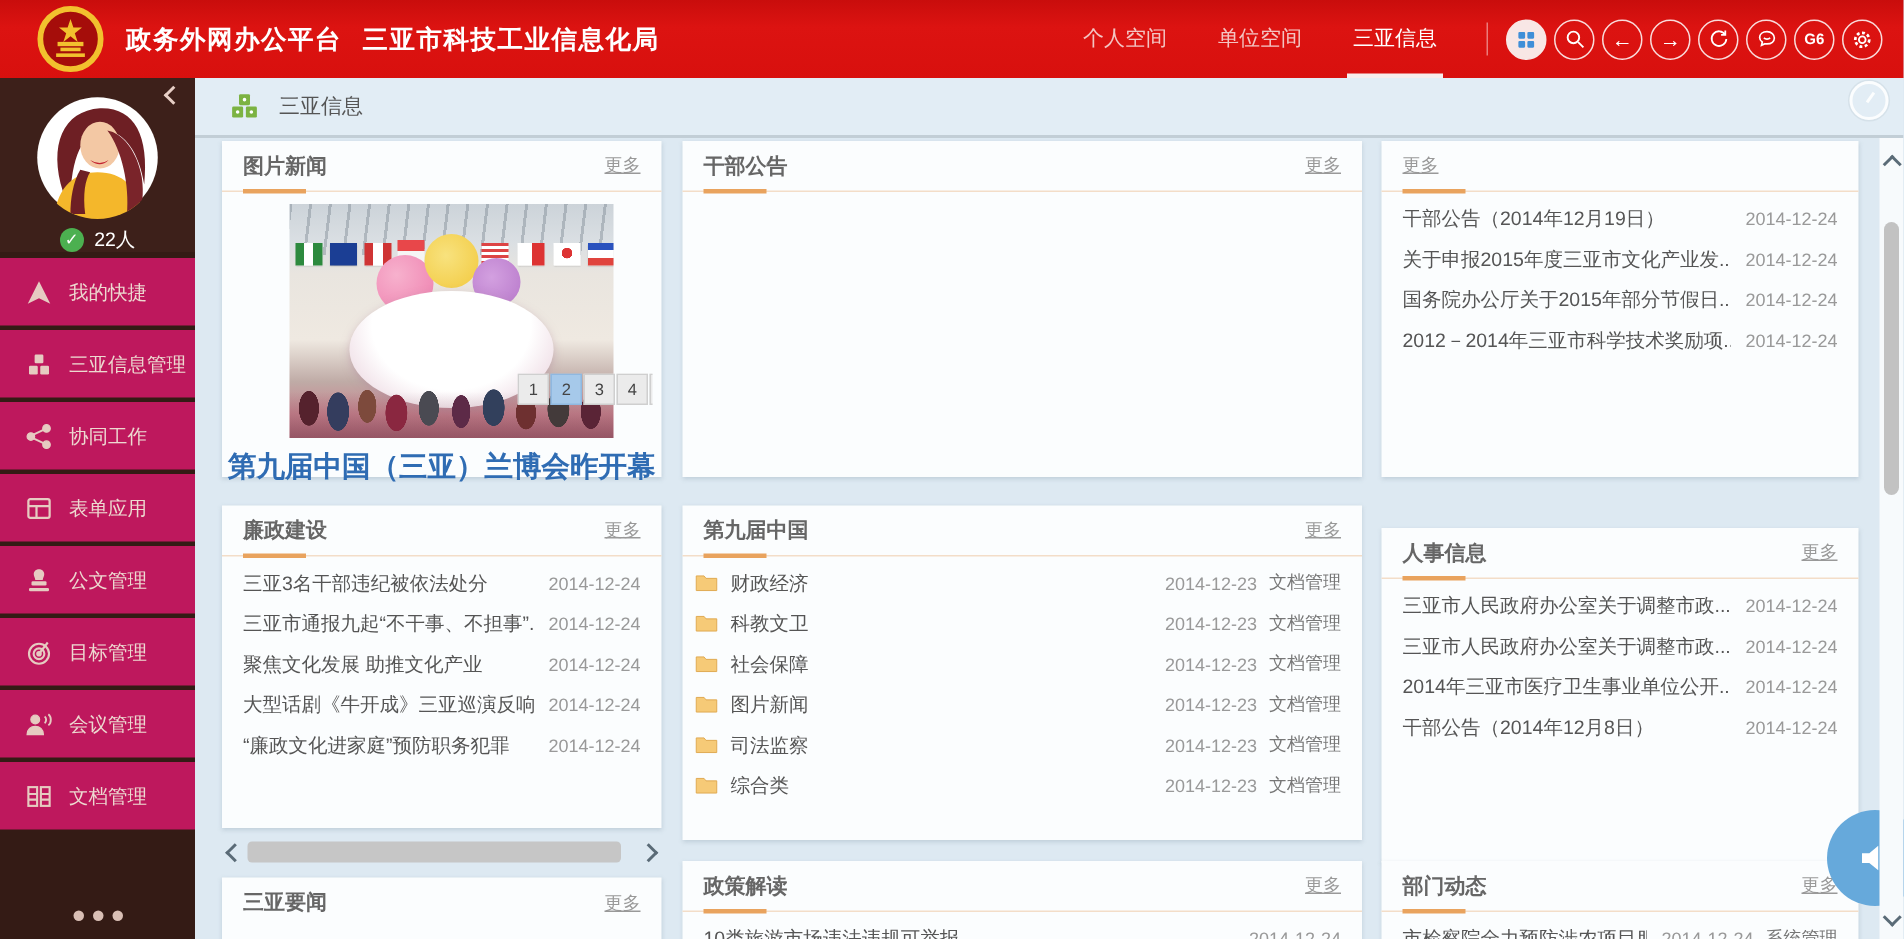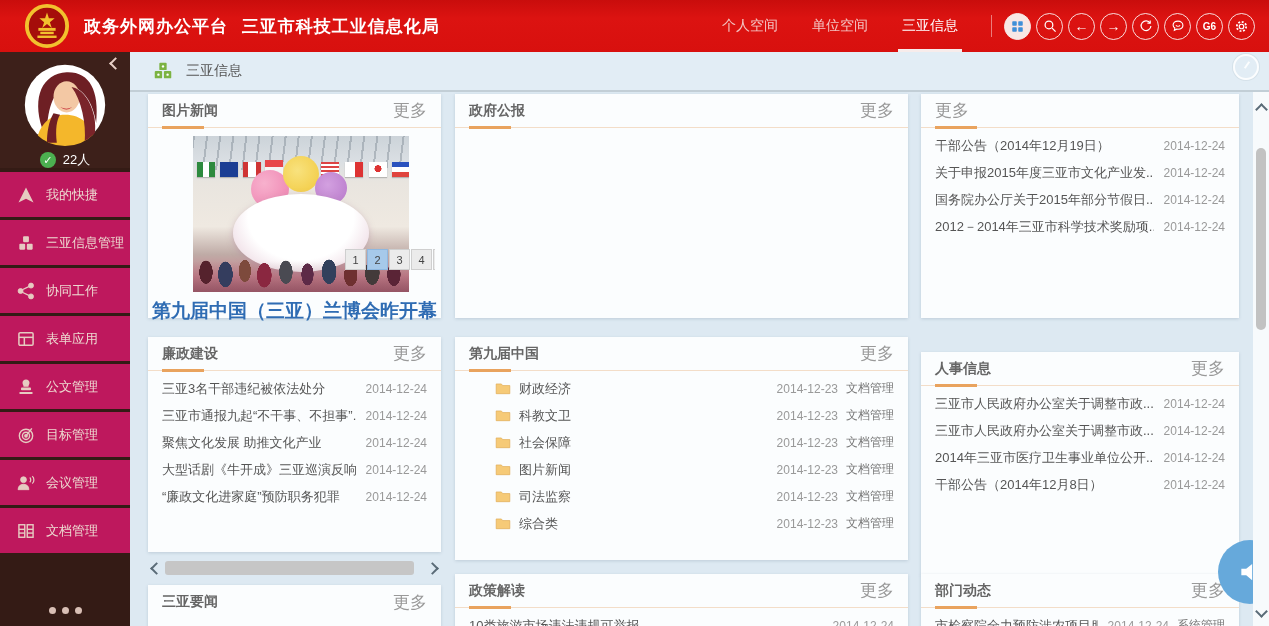--- a/index.html
+++ b/index.html
@@ -60,21 +60,21 @@
 .clock-icon { position:absolute; right:10px; top:2px; width:26px; height:26px; border-radius:50%;
   border:2px solid rgba(255,255,255,.85); box-shadow:0 0 0 1px rgba(175,190,200,.25); }
 .clock-icon::after { content:""; position:absolute; left:11px; top:5px; width:2px; height:8px;
   background:rgba(255,255,255,.9); transform:rotate(35deg); }
 
 
 .panel { position:absolute; background:#fbfdfe; box-shadow:0 1px 3px rgba(110,135,155,.28); z-index:2; }
 .panel-hd { position:relative; height:34px; display:flex; align-items:center;
   padding:0 14px; border-bottom:1px solid #f3ddc8; }
 .panel-title { font-size:14px; font-weight:bold; color:#666; flex:1; white-space:nowrap; }
-.more-link { font-size:17px; color:#999; cursor:pointer; white-space:nowrap; }
+.more-link { font-size:12px; color:#999; cursor:pointer; white-space:nowrap;text-decoration:underline; }
 .accent { position:absolute; left:14px; bottom:-2px; width:42px; height:3px; background:#e9a35e; }
 .plist { padding:4px 14px 0; }
 .prow { display:flex; align-items:center; height:27px; font-size:13px; cursor:pointer; overflow:hidden; }
 .prow .rtext { flex:1; color:#555; white-space:nowrap; overflow:hidden; }
 .prow .rdate { color:#999; font-size:12px; margin-left:10px; white-space:nowrap; }
 .prow .rcat { color:#777; font-size:12px; margin-left:8px; white-space:nowrap; }
 .folder-icon { width:16px; height:13px; margin-right:8px; flex:0 0 auto; }
 
 
 .photo { position:absolute; left:45px; top:42px; width:216px; height:156px; overflow:hidden;
@@ -358,21 +358,21 @@
         <span class="page-box active">2</span>
         <span class="page-box">3</span>
         <span class="page-box">4</span>
         <span class="page-box">5</span>
       </div>
     <div class="caption">第九届中国（三亚）兰博会昨开幕</div>
   </section>
 
   <section class="panel" style="left:325px; top:42px; width:453px; height:224px;">
     <div class="panel-hd">
-      <span class="panel-title">政府公报</span>
+      <span class="panel-title">干部公告</span>
       <span class="more-link">更多</span>
       <span class="accent"></span>
     </div>
   </section>
 
   <section class="panel" style="left:791px; top:42px; width:318px; height:224px;">
     <div class="panel-hd">
       <span class="more-link">更多</span>
       <span class="accent"></span>
     </div>
@@ -427,21 +427,21 @@
       </div>
       </div>
   </section>
 
   <section class="panel" style="left:325px; top:285px; width:453px; height:223px;">
     <div class="panel-hd">
       <span class="panel-title">第九届中国</span>
       <span class="more-link">更多</span>
       <span class="accent"></span>
     </div>
-    <div class="plist" style="padding-left:40px;">
+    <div class="plist" style="padding-left:8px;">
 
     <div class="prow">
         <span class="folder-icon">
           <svg viewBox="0 0 24 20" width="16" height="13">
               <path d="M1.5 3h8l2 2.5h11V18h-21z" fill="#f6ca77" stroke="#dfa950" stroke-width="1"></path>
             </svg>
         </span>
         <span class="rtext">财政经济</span>
         <span class="rdate">2014-12-23</span>
         <span class="rcat">文档管理</span>

